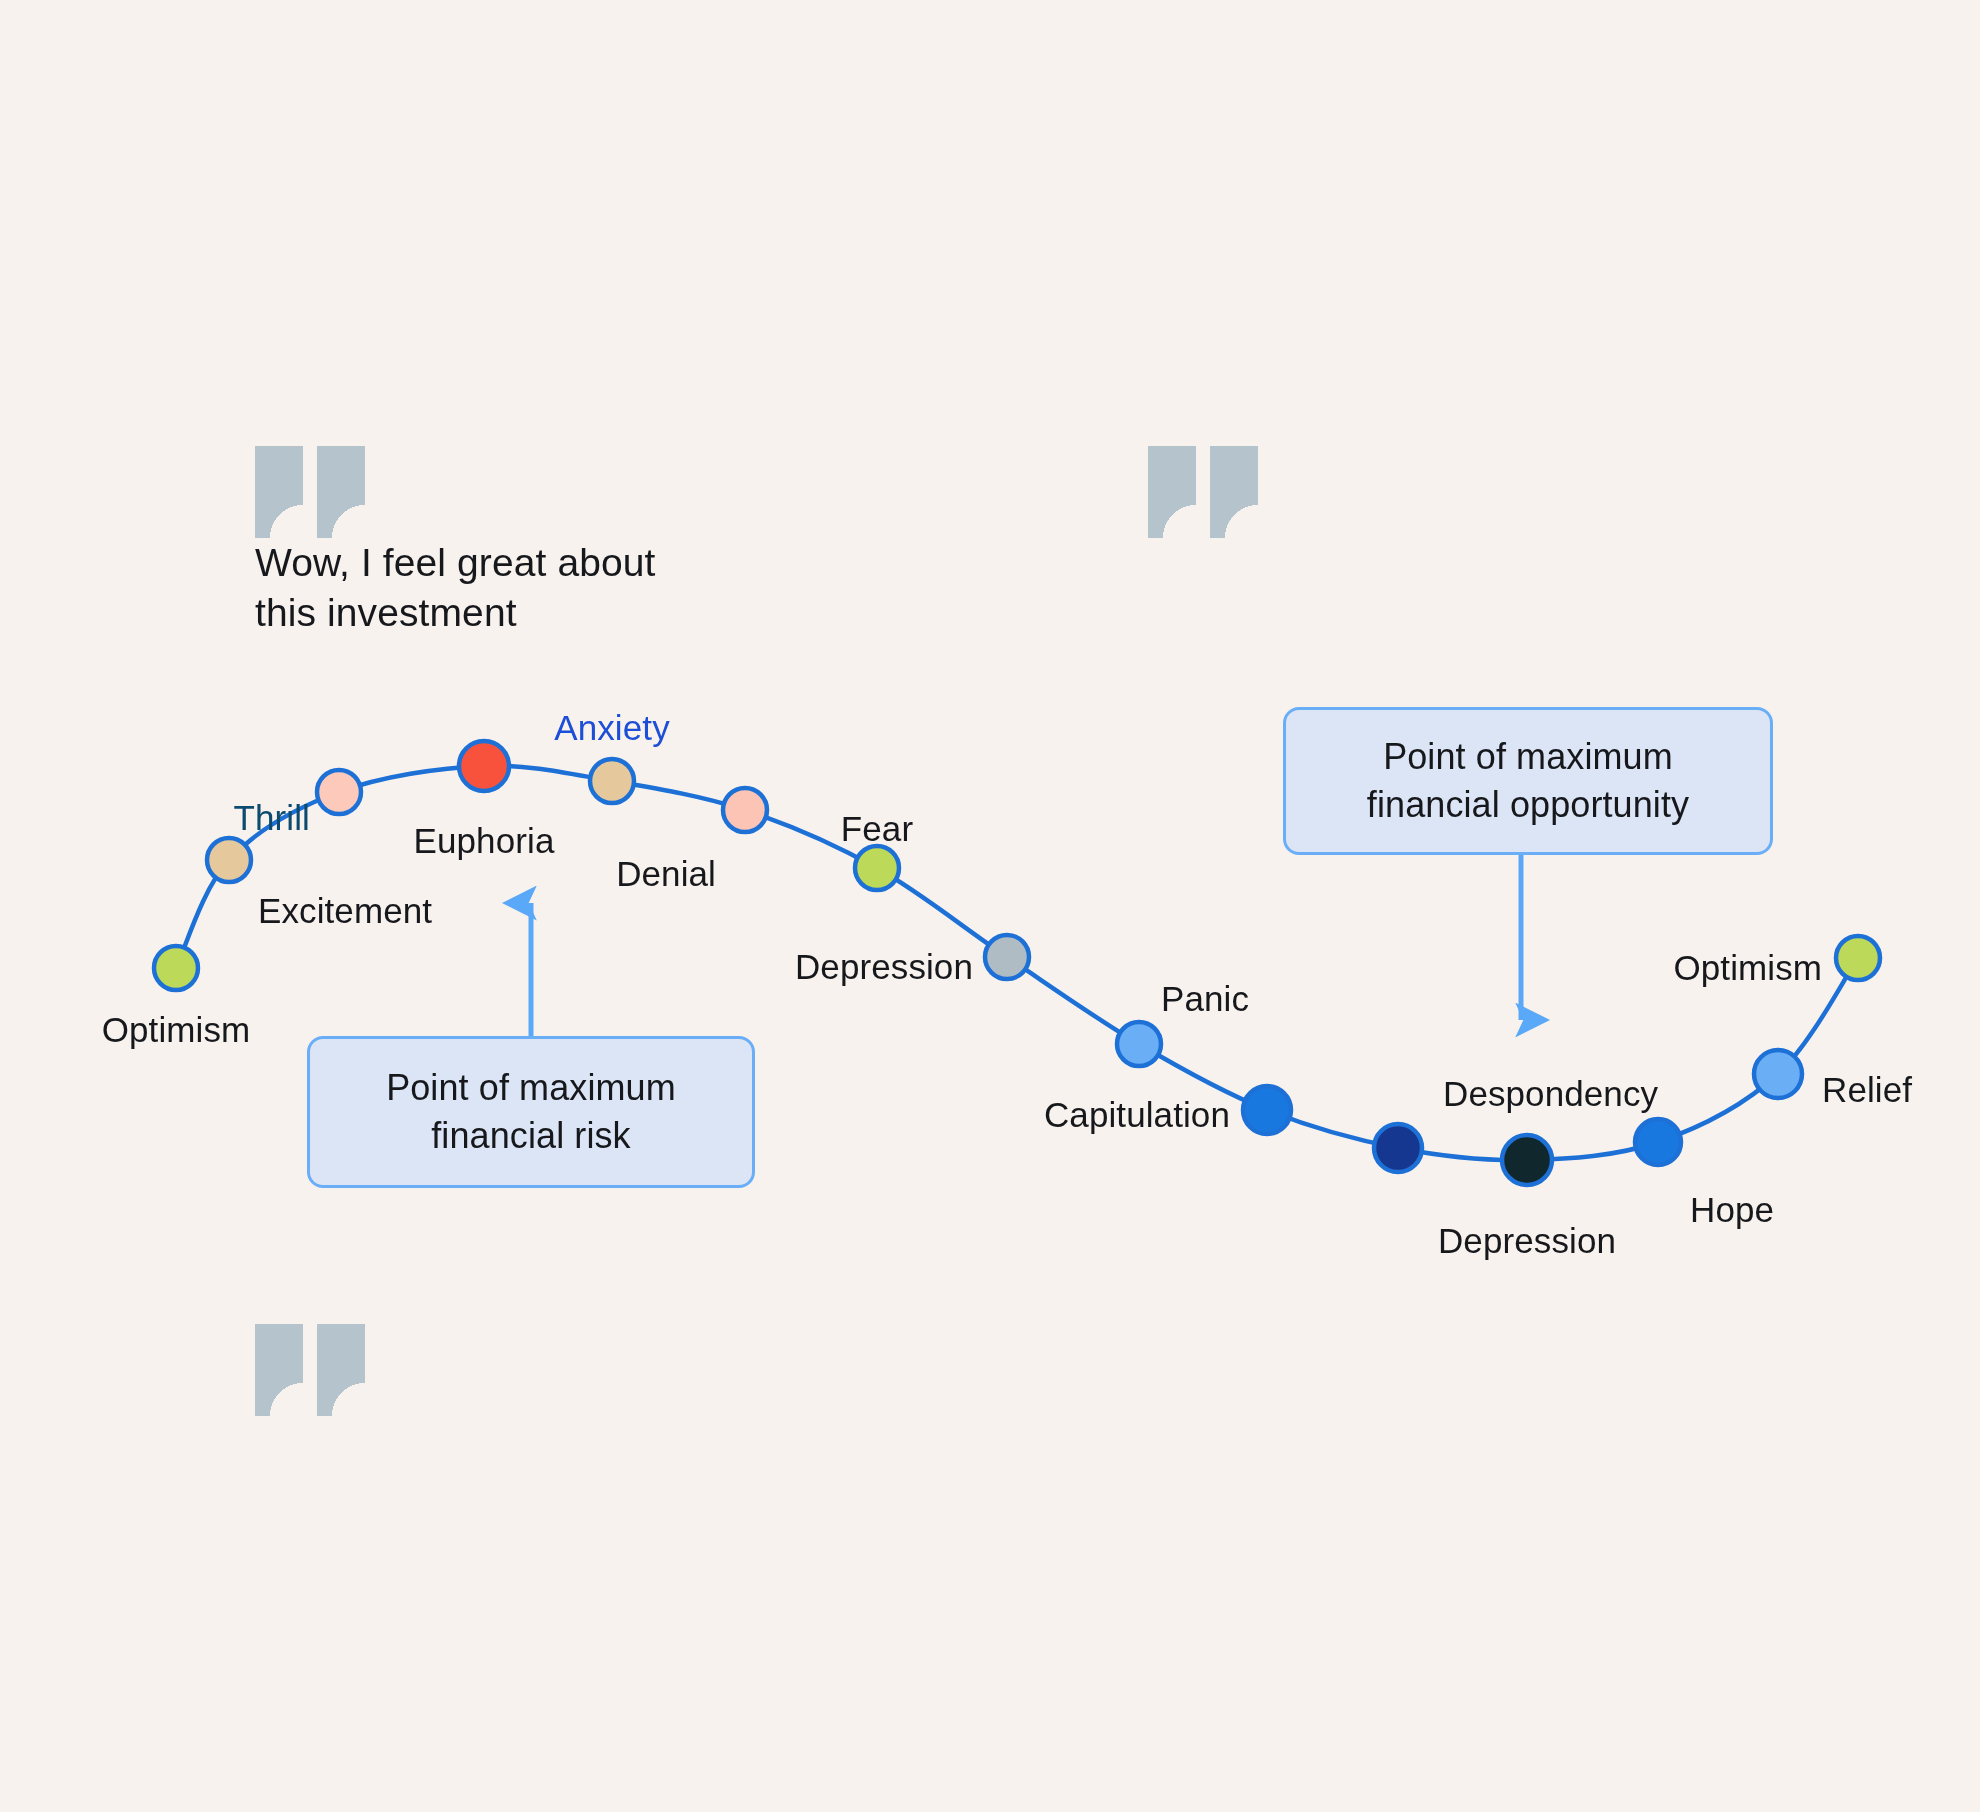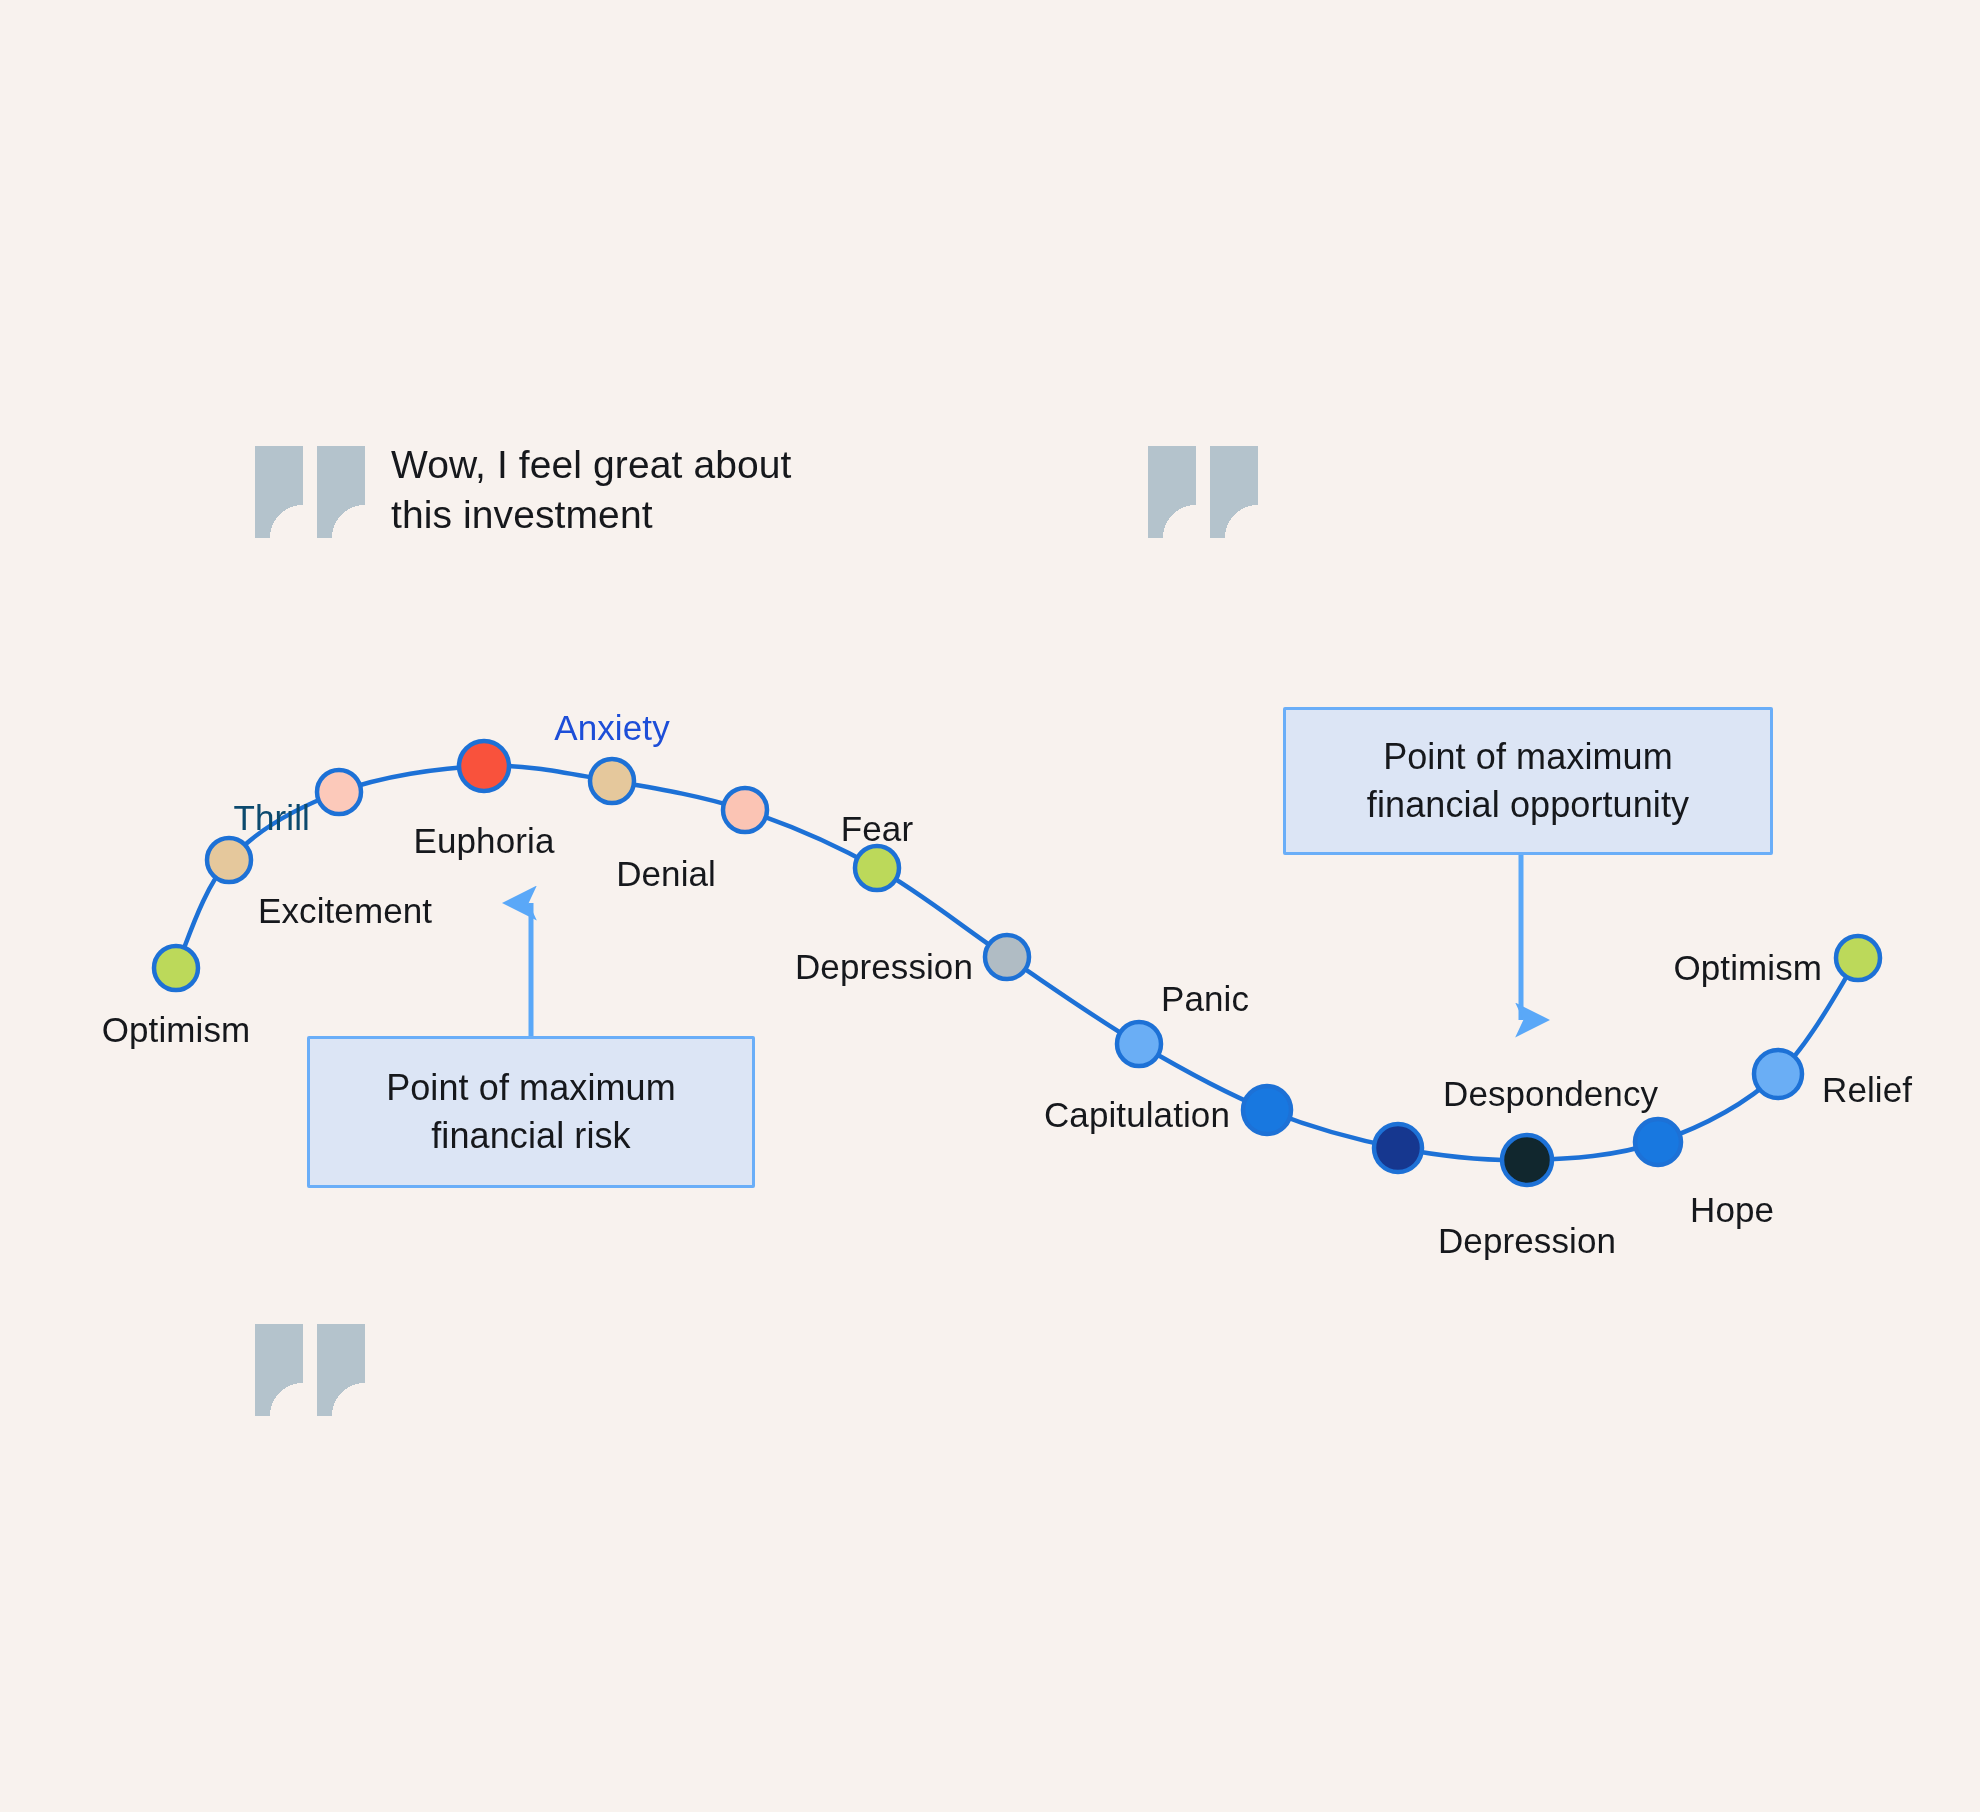--- a/index.html
+++ b/index.html
@@ -59,21 +59,21 @@
     position: absolute;
     font-size: 35px;
     color: #16181c;
     white-space: nowrap;
     letter-spacing: 0.1px;
   }
   .callout {
     position: absolute;
     background: #dce5f5;
     border: 3px solid #6aaef8;
-    border-radius: 2px;
+    border-radius: 16px;
     display: flex;
     align-items: center;
     justify-content: center;
     text-align: center;
     box-sizing: border-box;
   }
   .callout span {
     font-size: 36px;
     line-height: 1.33;
     color: #16181c;
@@ -127,21 +127,21 @@
       <div class="node-label" style="color: rgb(22, 24, 28); top: 947px; left: 973px; transform: translateX(-100%);">Depression</div>
       <div class="node-label" style="color: rgb(22, 24, 28); top: 979px; left: 1205px; transform: translateX(-50%);">Panic</div>
       <div class="node-label" style="color: rgb(22, 24, 28); top: 1095px; left: 1230px; transform: translateX(-100%);">Capitulation</div>
       <div class="node-label" style="color: rgb(22, 24, 28); top: 1074px; left: 1443px;">Despondency</div>
       <div class="node-label" style="color: rgb(22, 24, 28); top: 1221px; left: 1527px; transform: translateX(-50%);">Depression</div>
       <div class="node-label" style="color: rgb(22, 24, 28); top: 1190px; left: 1690px;">Hope</div>
       <div class="node-label" style="color: rgb(22, 24, 28); top: 1070px; left: 1822px;">Relief</div>
       <div class="node-label" style="color: rgb(22, 24, 28); top: 948px; left: 1822px; transform: translateX(-100%);">Optimism</div>
     </div>
   <div id="quotes-group">
-      <div class="quote-block" style="left: 255px; top: 440px;">
+      <div class="quote-block" style="left: 255px; top: 440px; flex-direction: column;">
         <div class="quote-marks">
           <div class="qmark" style="background: rgb(180, 195, 204);"></div>
           <div class="qmark" style="background: rgb(180, 195, 204);"></div>
         </div>
         <div class="quote-text" style="color: rgb(22, 24, 28);">Wow, I feel great about
 this investment</div>
       </div>
       <div class="quote-block" style="left: 1148px; top: 440px;">
         <div class="quote-marks">
           <div class="qmark" style="background: rgb(180, 195, 204);"></div>

